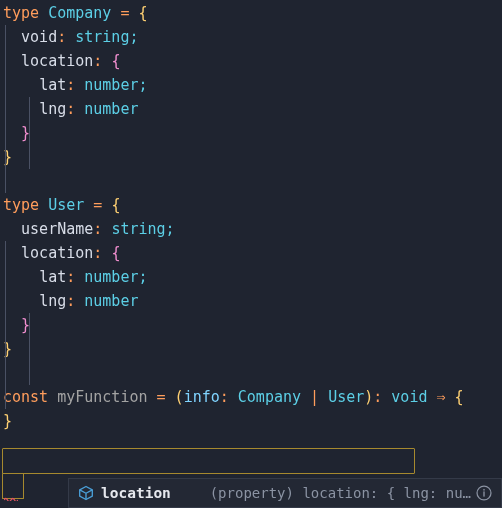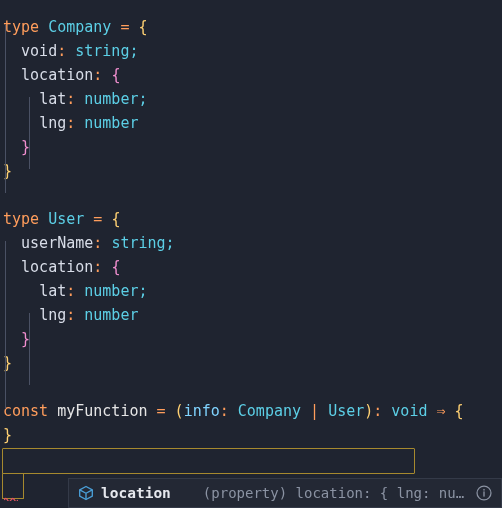--- a/index.html
+++ b/index.html
@@ -16,21 +16,21 @@
     position: relative;
     width: 502px; height: 508px;
     background: #1f2430;
     color: #cbccc6;
   }
 
   .code-area {
     position: absolute;
     top: 0; left: 0;
     width: 476px;
-    padding-top: 15px;
+    padding-top: 1px;
   }
 
   .line {
     position: relative;
     height: 24px;
     line-height: 24px;
     font-size: 15px;
     white-space: pre;
     padding-left: 3px;
     letter-spacing: 0px;
@@ -40,21 +40,21 @@
   .guide {
     position: absolute;
     width: 1px;
     background: #4a5164;
   }
 
   
   .kw      { color: #ff9d5c; }   
   .typ     { color: #5ccfe6; }   
   .prop    { color: #d8dde8; }   
-  .ident   { color: #e5e5e5; }   
+  .ident   { color: #a3a3a3; }   
   .param   { color: #80d4ff; }   
   .punc    { color: #ffd173; }   
   .punc2   { color: #f28fd0; }   
   .colon   { color: #ff9d5c; }   
   .semi    { color: #5ccfe6; }   
   .plain   { color: #cbccc6; }
 
   
   .bracket-box {
     position: absolute;
@@ -122,20 +122,21 @@
   }
   .sg-detail {
     color: #8b93a3;
     font-size: 14px;
     font-family: "DejaVu Sans Mono", "Liberation Mono", monospace;
     white-space: pre;
     margin-left: 32px;
     overflow: hidden;
     text-overflow: clip;
     flex: 1 1 auto;
+    text-align: right;
   }
   .sg-info {
     flex: 0 0 18px;
     width: 18px; height: 18px;
     margin-right: 8px;
     margin-left: 4px;
   }
 </style>
 </head>
 <body>

